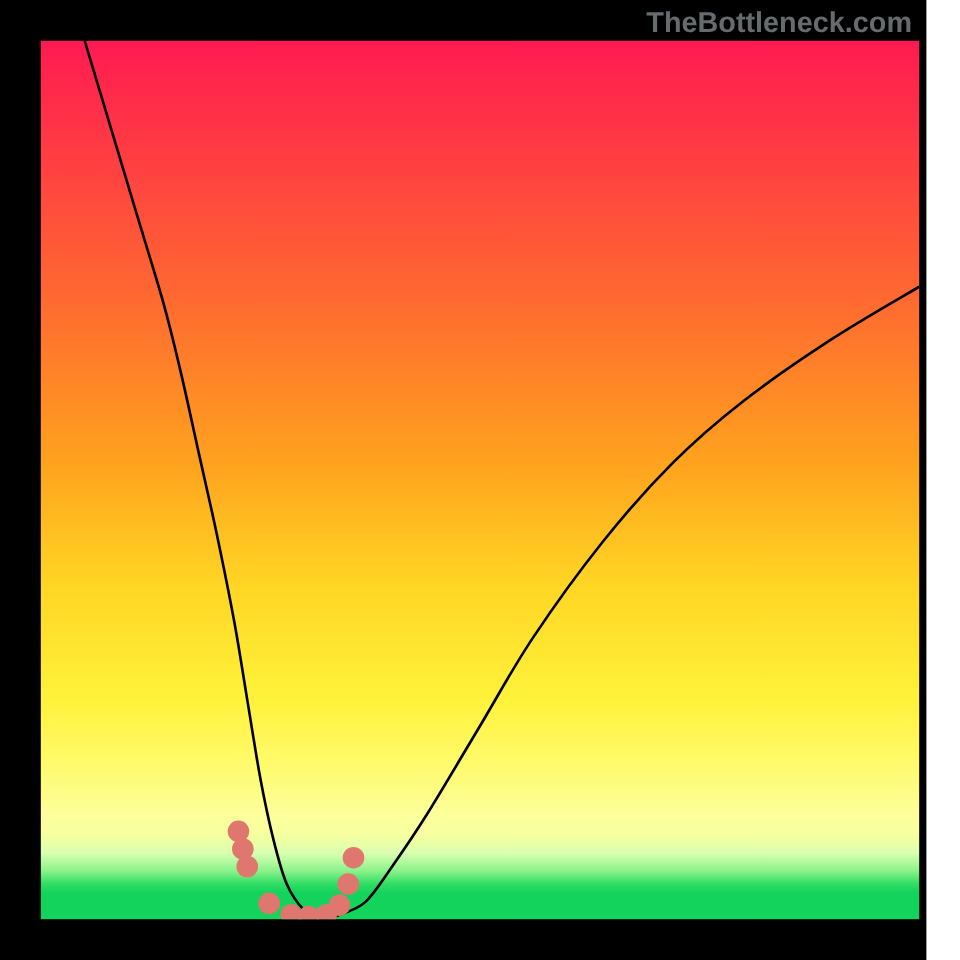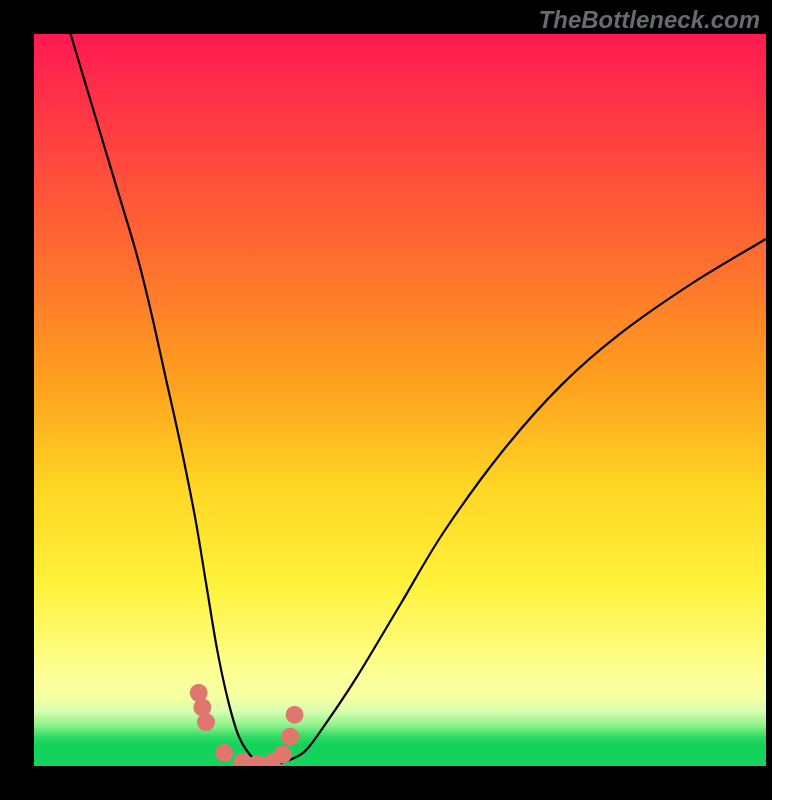--- a/index.html
+++ b/index.html
@@ -9,21 +9,20 @@
     height: 800px;
     overflow: hidden;
     font-family: Arial, Helvetica, sans-serif;
   }
   .frame {
     width: 772px;
     height: 800px;
     background: #000;
     position: relative;
     box-sizing: border-box;
-    font-style: italic;
   }
   .plot-area {
     position: absolute;
     left: 34px;
     top: 34px;
     width: 732px;
     height: 732px;
     
     background: linear-gradient(
       to bottom,

